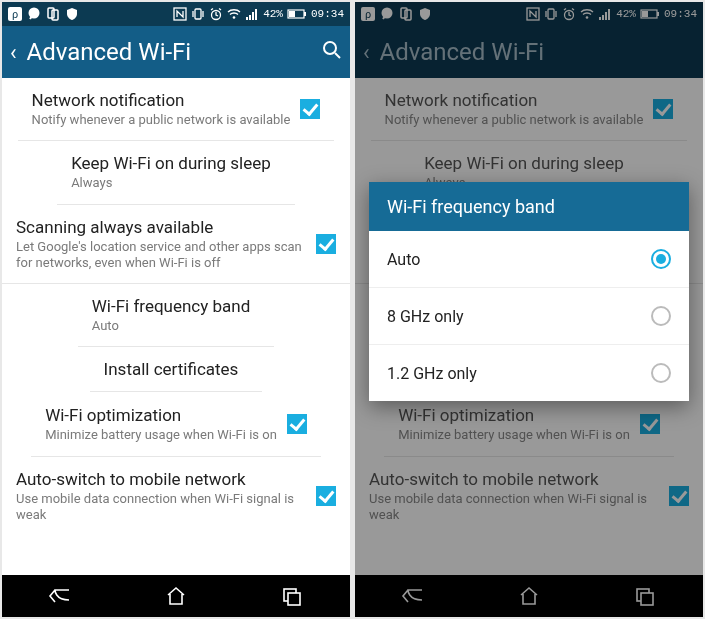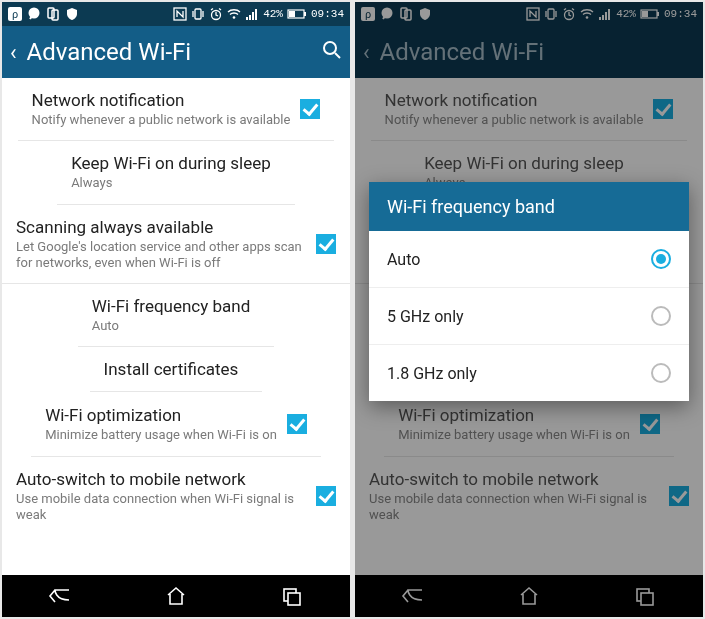--- a/index.html
+++ b/index.html
@@ -383,22 +383,22 @@
   </div>
 
   <div class="overlay">
     <div class="dialog">
       <div class="dialog-header">Wi-Fi frequency band</div>
       <div class="dialog-item">
         <span class="label">Auto</span>
         <span class="radio selected"></span>
       </div>
       <div class="dialog-item">
-        <span class="label">5 GHz only</span>
+        <span class="label">8 GHz only</span>
         <span class="radio"></span>
       </div>
       <div class="dialog-item">
-        <span class="label">1.8 GHz only</span>
+        <span class="label">1.2 GHz only</span>
         <span class="radio"></span>
       </div>
     </div>
   </div>
 </div>
 
 </body></html>

